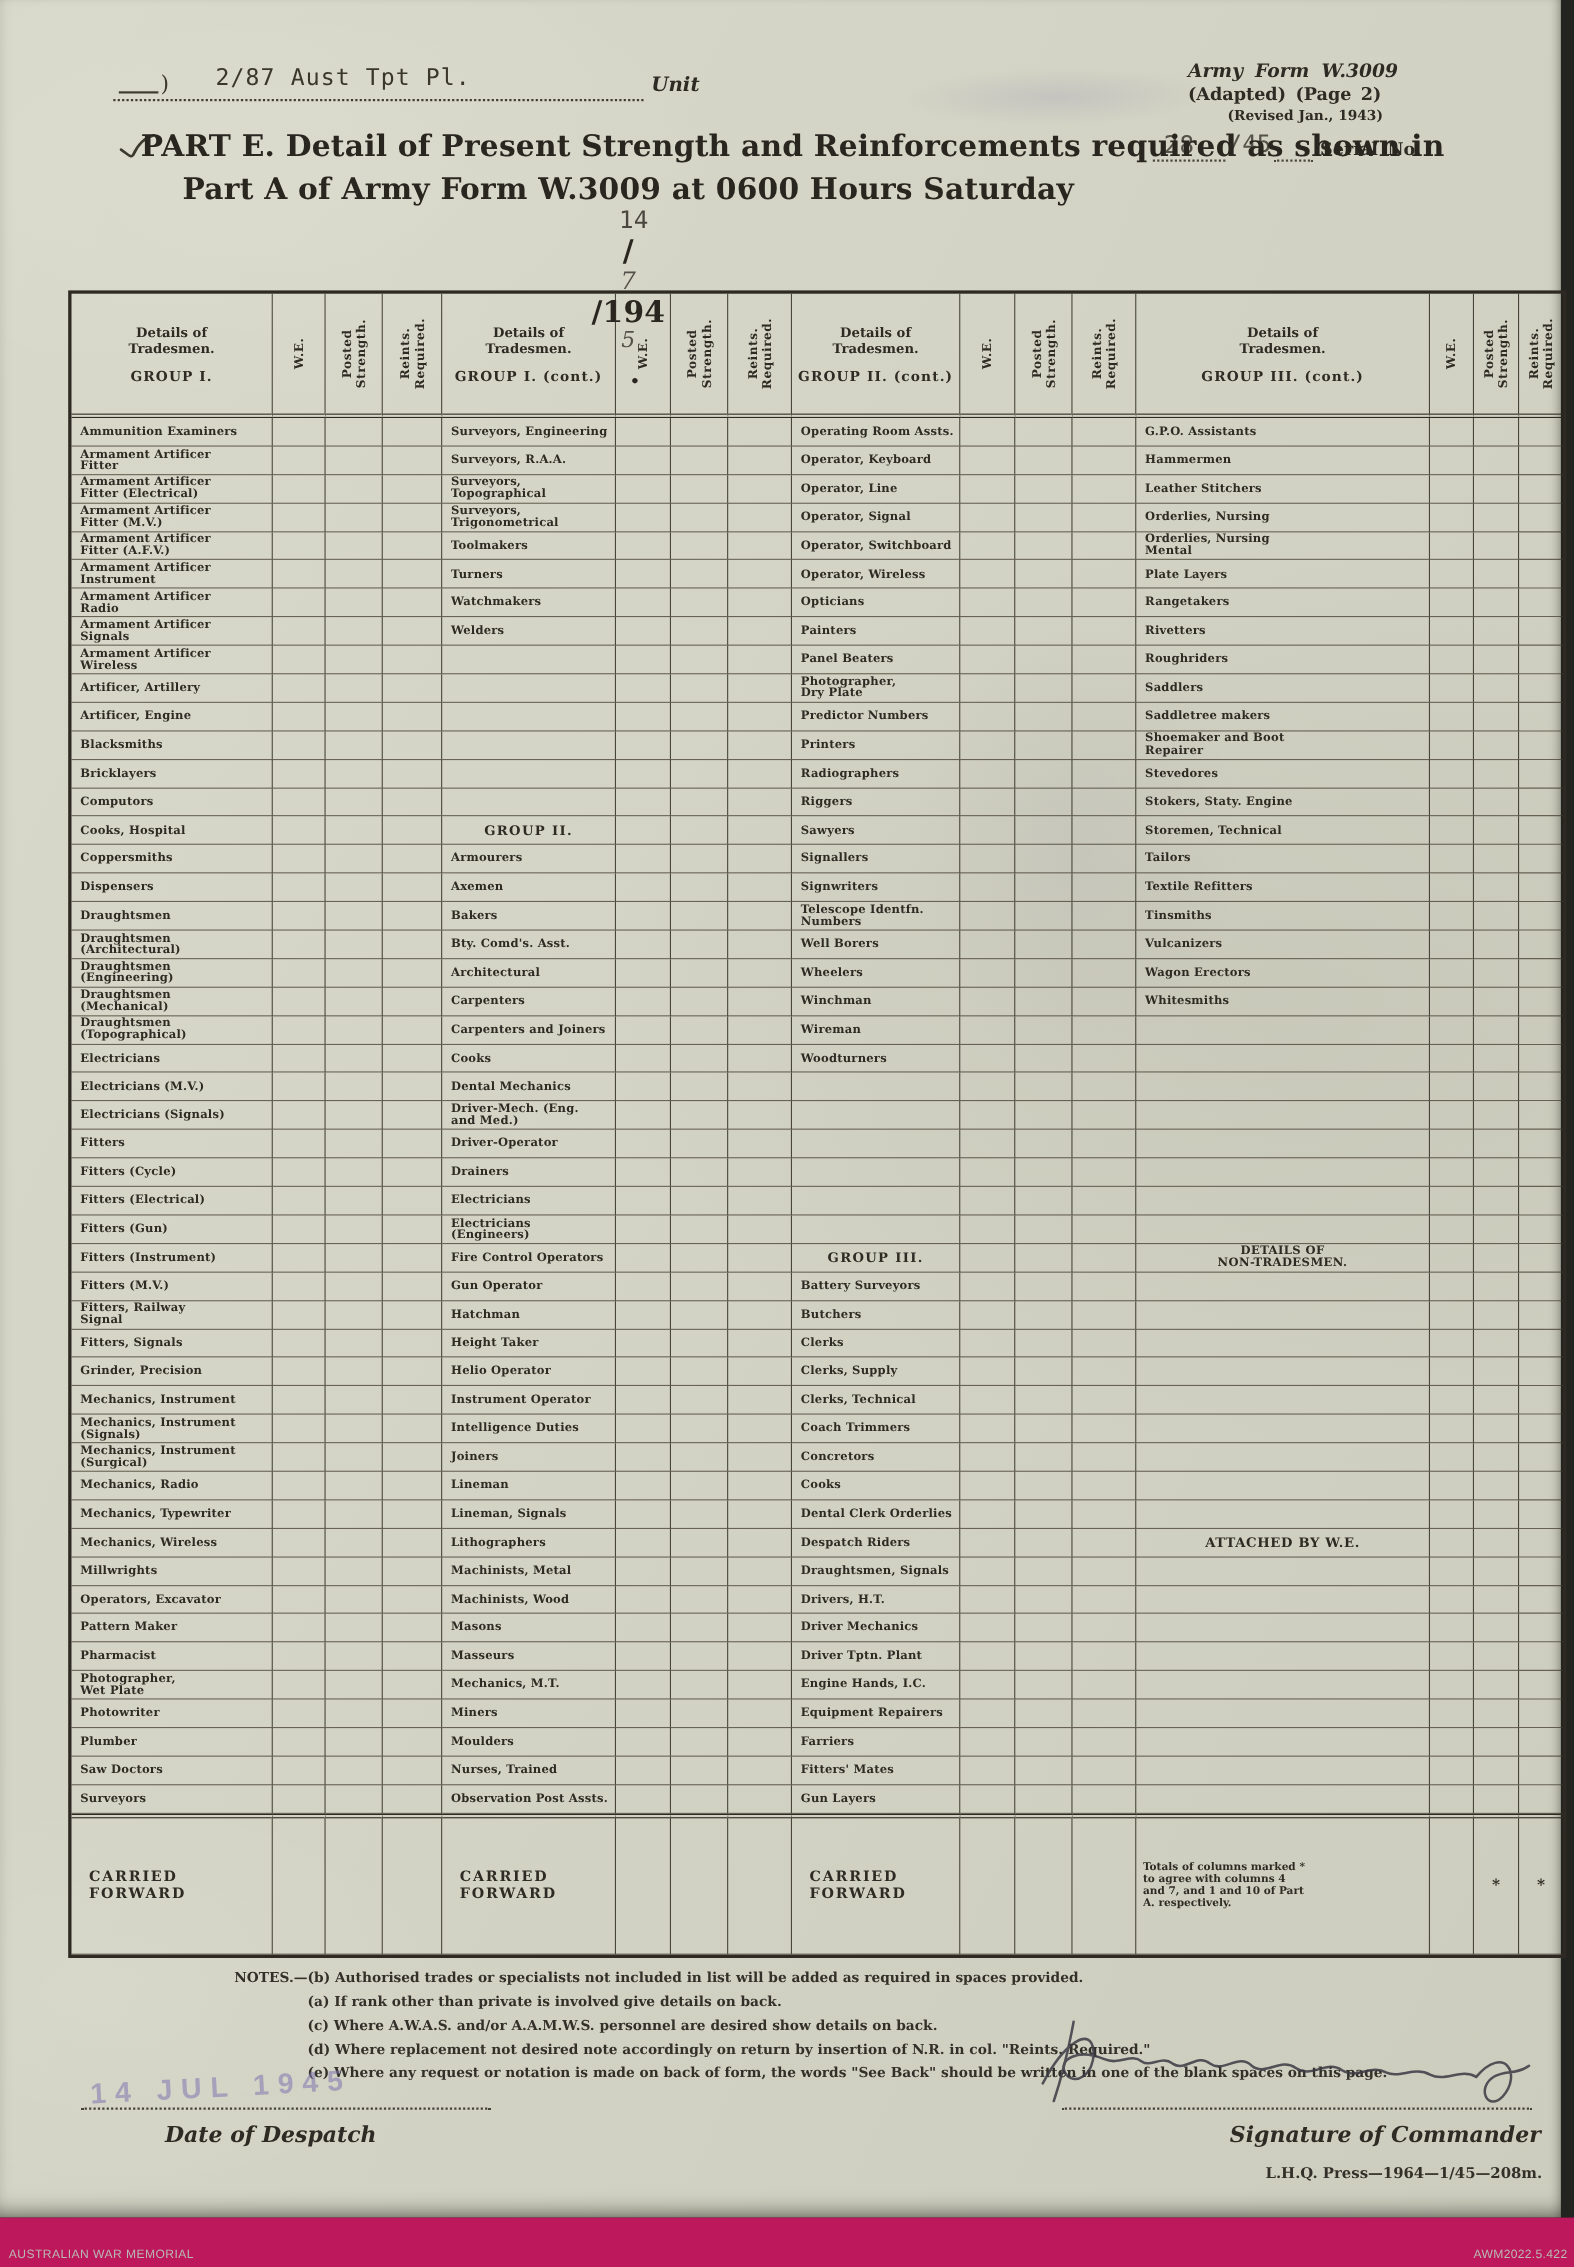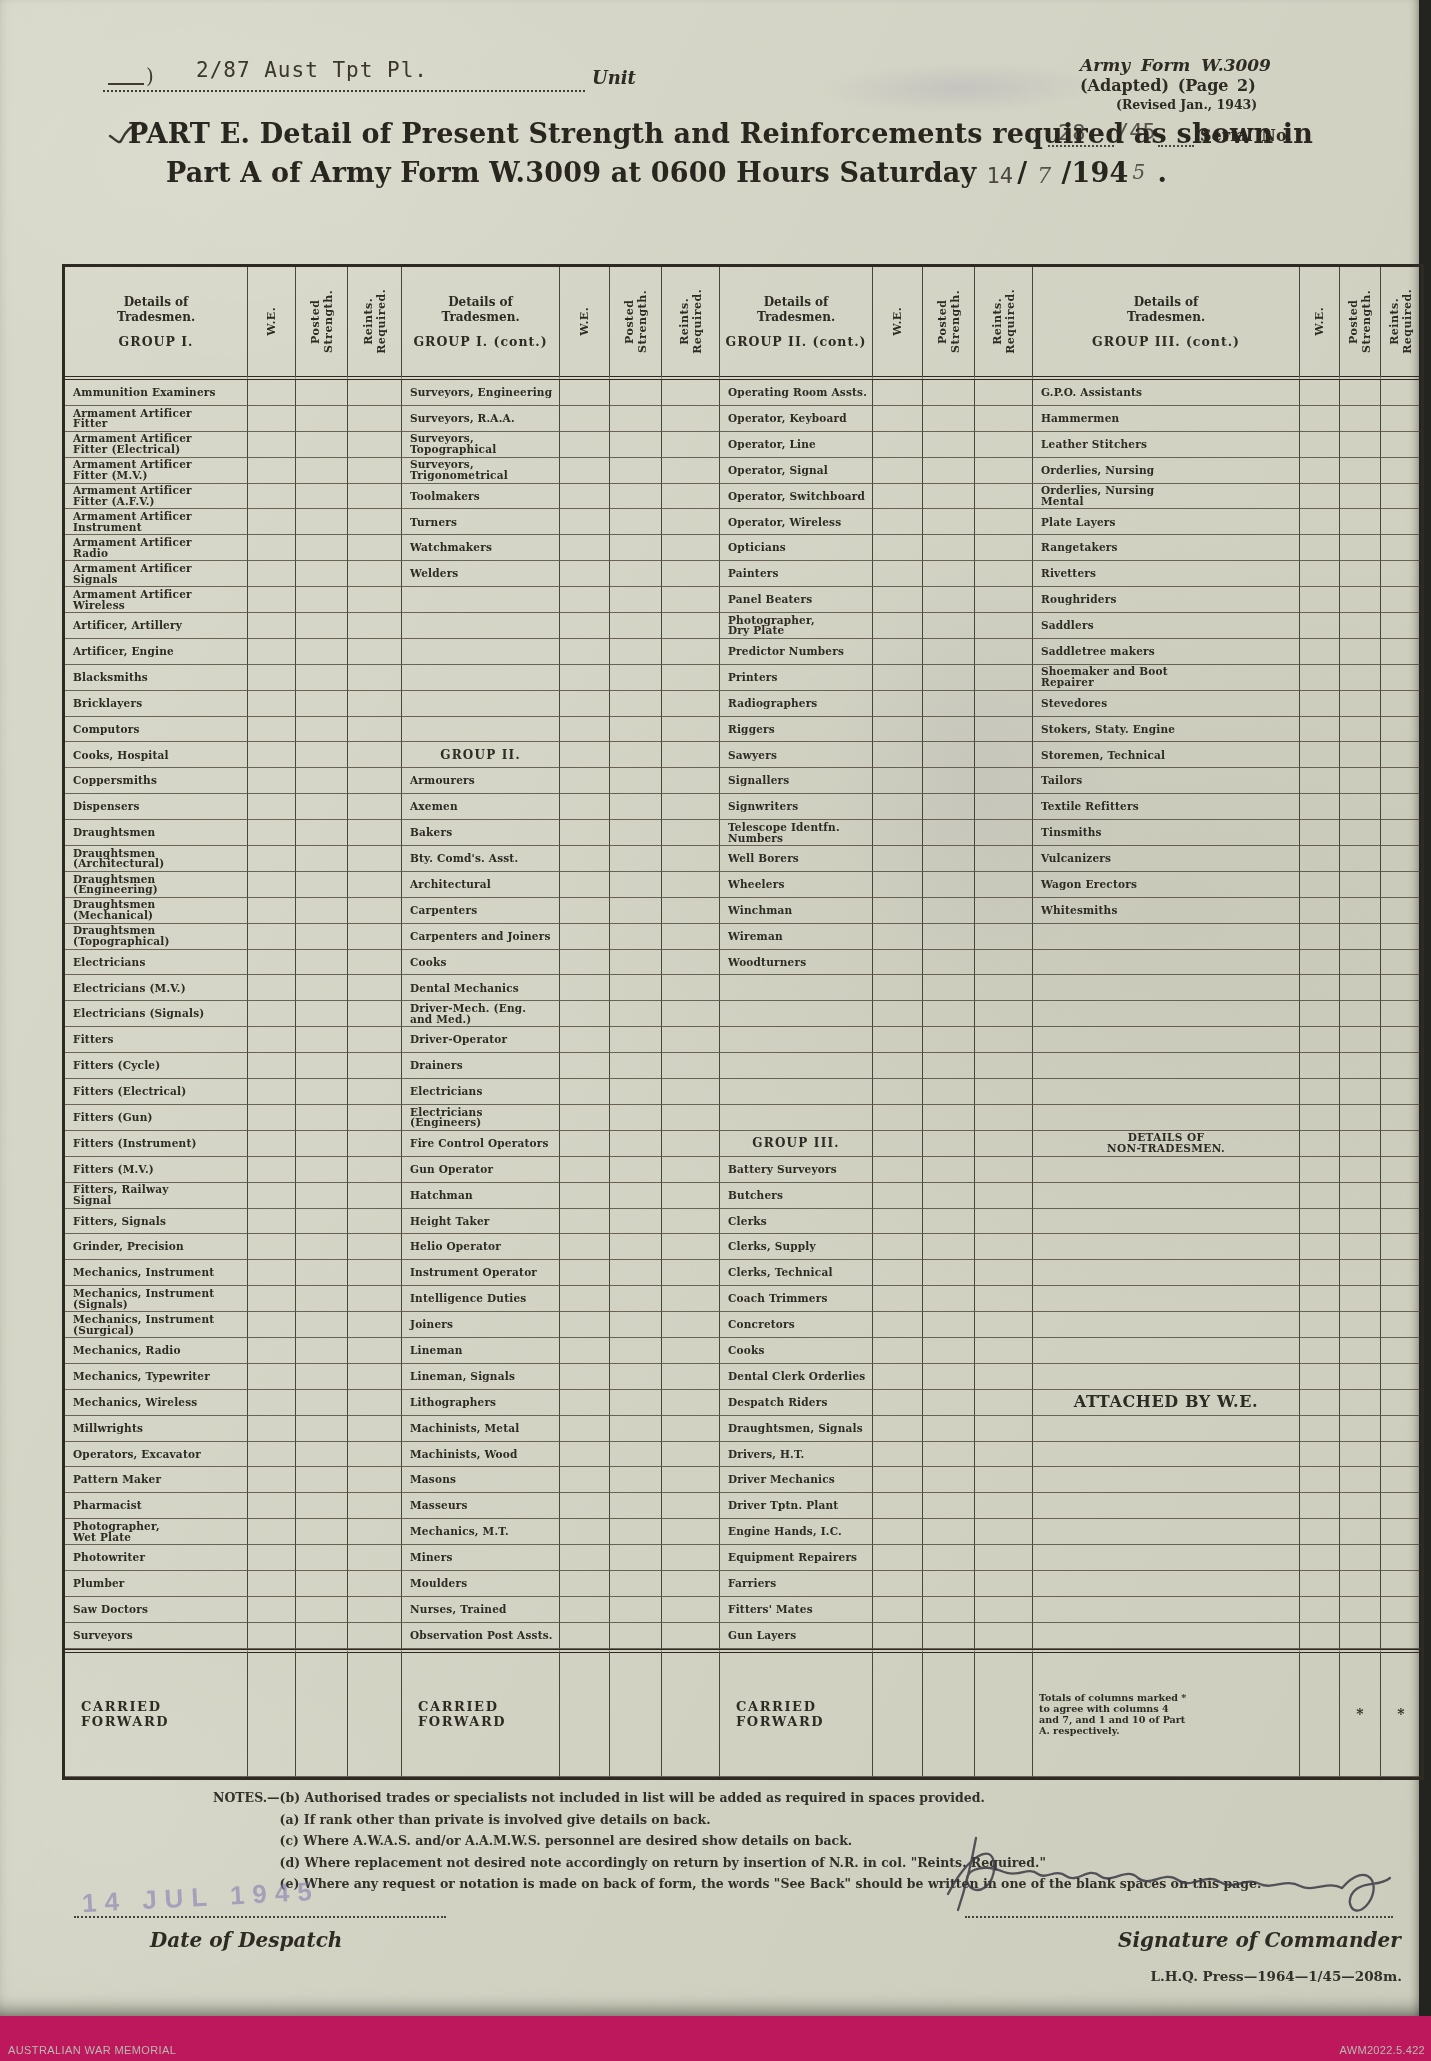--- a/index.html
+++ b/index.html
@@ -32,21 +32,21 @@
   .form-name{position:absolute;left:1080px;top:55px;font:700 italic 17px "DejaVu Serif", serif;color:#2e2b24;word-spacing:5px;}
   .form-adapted{position:absolute;left:1080px;top:76px;font:700 16px "DejaVu Serif", serif;color:#2e2b24;word-spacing:3px;}
   .form-revised{position:absolute;left:1116px;top:97px;font:700 12.5px "DejaVu Serif", serif;color:#2e2b24;}
   .serial-value{position:absolute;left:1058px;top:120px;font:400 22px "DejaVu Sans Mono", monospace;color:#56524a;letter-spacing:1px;}
   .serial-dot1{position:absolute;left:1048px;top:122px;width:66px;height:23px;border-bottom:2px dotted #4a463c;}
   .serial-slash{position:absolute;left:1116px;top:119px;font:400 22px "DejaVu Sans Mono", monospace;color:#56524a;}
   .serial-dot2{position:absolute;left:1158px;top:122px;width:36px;height:23px;border-bottom:2px dotted #4a463c;}
   .serial-label{position:absolute;left:1200px;top:126px;font:700 16px "DejaVu Serif", serif;color:#2e2b24;word-spacing:3px;}
 
   .title1{position:absolute;left:128px;top:118px;font:700 27px "DejaVu Serif", serif;color:#292620;letter-spacing:.2px;}
-  .title2{position:absolute;left:166px;top:157px;font:700 27px "DejaVu Serif", serif;color:#292620;letter-spacing:.2px;display:flex;align-items:flex-end;}
+  .title2{position:absolute;left:166px;top:157px;font:700 27px "DejaVu Serif", serif;color:#292620;letter-spacing:.2px;display:flex;align-items:center;flex-direction:column;}
   .title2 .d-typed{font:400 22px "DejaVu Sans Mono", monospace;color:#4b4740;margin-left:10px;}
   .title2 .d-slash{margin:0 4px;}
   .title2 .d-pen{font:400 italic 22px "DejaVu Serif", serif;color:#55514a;margin:0 6px;}
   .title2 .d-pen5{font:400 italic 20px "DejaVu Serif", serif;color:#55514a;position:relative;top:-4px;}
   .title2 .d-dot{margin-left:12px;}
   .tick{position:absolute;left:108px;top:120px;width:34px;height:28px;}
 
   
   #grid{
     position:absolute;left:62px;top:264px;
@@ -61,21 +61,21 @@
         font:700 12px "DejaVu Serif", serif;color:#2e2b24;border-bottom:4px double #2e2a23;line-height:15px;}
   .hdet .ghead{margin-top:9px;font-size:12.5px;letter-spacing:1px;}
   .hvert{display:flex;align-items:center;justify-content:center;border-bottom:4px double #2e2a23;}
   .hvert span{writing-mode:vertical-rl;transform:rotate(180deg);white-space:pre-line;
         font:700 11px "DejaVu Serif", serif;color:#2e2b24;line-height:13px;letter-spacing:.5px;text-align:center;}
   .bdet{display:flex;align-items:center;white-space:pre-line;
         font:700 10.5px "DejaVu Serif", serif;color:#2e2b24;line-height:10.8px;
         padding:1px 3px 1px 8px;letter-spacing:.2px;}
   .k-g{justify-content:center;padding-left:3px;font-size:12px;letter-spacing:1.2px;}
   .k-s{justify-content:center;text-align:center;padding-left:3px;font-size:10.5px;letter-spacing:.4px;}
-  .k-a{justify-content:center;padding-left:3px;font-size:16px;letter-spacing:.6px;}
+  .k-a{justify-content:center;padding-left:3px;font-size:12px;letter-spacing:.6px;}
   .carried{display:flex;align-items:center;padding-left:16px;
         font:700 13px "DejaVu Serif", serif;color:#2e2b24;letter-spacing:1.6px;border-top:4px double #2e2a23;}
   .cfn{border-top:4px double #2e2a23;}
   .totals{display:flex;align-items:center;border-top:4px double #2e2a23;
         font:700 9.6px "DejaVu Serif", serif;color:#2e2b24;line-height:11px;padding:4px 6px;}
   .totals-inner{max-width:152px;}
   .ast{display:flex;align-items:center;justify-content:center;font:700 14px "DejaVu Serif", serif;color:#2e2b24;}
 
   
   .notes{position:absolute;left:213px;top:1790px;display:flex;font:700 12.5px "DejaVu Serif", serif;color:#33302a;}

